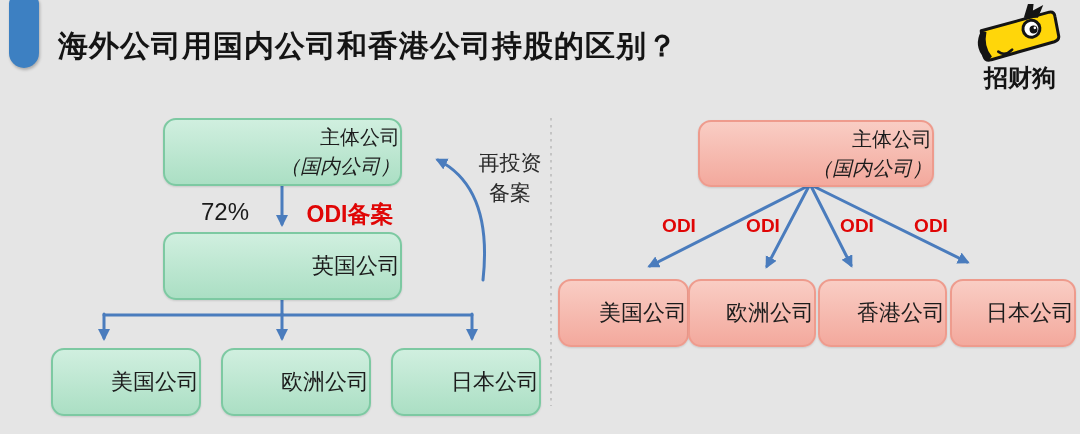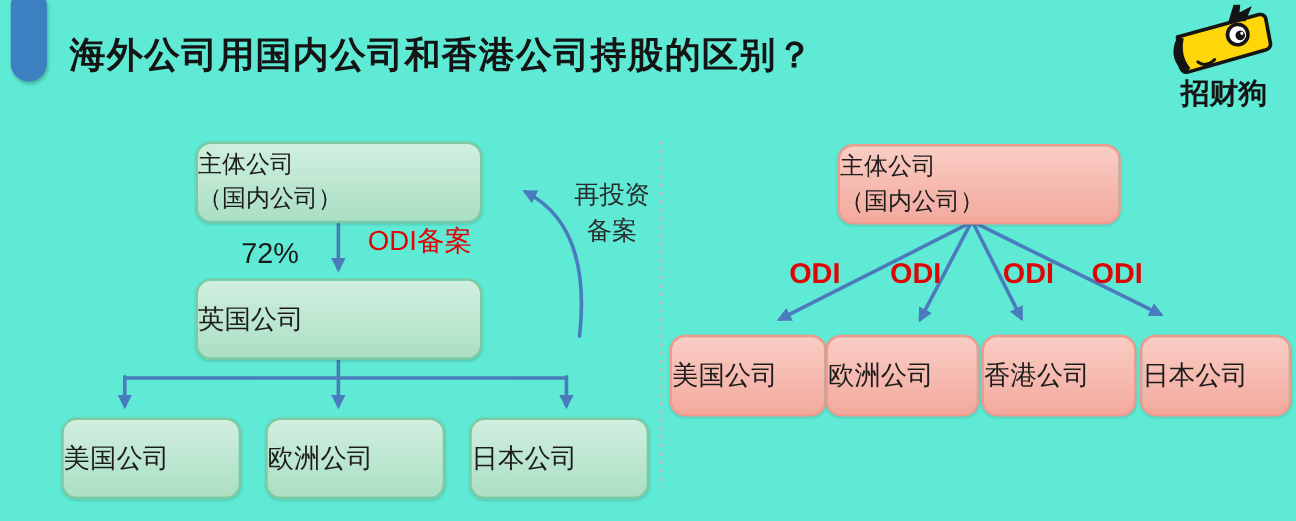--- a/index.html
+++ b/index.html
@@ -11,45 +11,45 @@
     --pink-fill-top:#f9cdc4;
     --pink-fill-bottom:#f3a99d;
     --pink-border:#ee9b8d;
     --pill-blue:#3d80c2;
     --divider-gray:#c4c4c4;
     --logo-yellow:#ffd60a;
     --ink:#141414;
   }
   html,body{margin:0;padding:0;background:#ffffff;}
   body{font-family:"Liberation Sans","DejaVu Sans",sans-serif;color:var(--ink);}
-  .canvas{position:relative;width:1080px;height:434px;background:#5eead4;overflow:hidden;}
+  .canvas{position:relative;width:1080px;height:434px;background:#e5e5e5;overflow:hidden;}
 
   .accent-pill{position:absolute;left:9px;top:-4px;width:30px;height:72px;
     background:var(--pill-blue);border-radius:8px 8px 16px 16px;
     box-shadow:1px 2px 3px rgba(0,0,0,.25);}
   .page-title{position:absolute;left:58px;top:26px;font-size:30px;font-weight:bold;
     letter-spacing:1px;color:var(--ink);white-space:nowrap;}
 
   .logo{position:absolute;left:968px;top:4px;width:104px;height:92px;}
 
-  .node{position:absolute;display:flex;flex-direction:column;align-items:flex-start;
+  .node{position:absolute;display:flex;flex-direction:column;align-items:flex-end;
     justify-content:center;border-radius:13px;font-size:22px;line-height:1.35;
     text-align:center;color:#1c1c1c;box-shadow:0 1px 2px rgba(0,0,0,.12);}
   .node.green{background:linear-gradient(180deg,var(--green-fill-top),var(--green-fill-bottom));
     border:2px solid var(--green-border);}
   .node.pink{background:linear-gradient(180deg,var(--pink-fill-top),var(--pink-fill-bottom));
     border:2px solid var(--pink-border);}
-  .node .l2{font-size:20px;}
+  .node .l2{font-size:20px;font-style:italic;}
   .node.two-line{font-size:20px;line-height:1.45;}
 
   .edge-label{position:absolute;white-space:nowrap;text-align:center;}
   .lbl-pct{left:180px;top:198px;width:90px;font-size:24px;color:#1a1a1a;}
-  .lbl-odi-beian{left:298px;top:185px;width:104px;font-size:23px;font-weight:400;color:var(--label-red);}
+  .lbl-odi-beian{left:298px;top:199px;width:104px;font-size:23px;font-weight:700;color:var(--label-red);}
   .lbl-reinvest{left:463px;top:148px;width:94px;font-size:21px;line-height:1.42;color:#2b2b2b;}
-  .lbl-odi{width:64px;top:215px;font-size:24px;font-weight:600;color:var(--label-red);}
+  .lbl-odi{width:64px;top:215px;font-size:19px;font-weight:600;color:var(--label-red);}
 
   svg.wires{position:absolute;left:0;top:0;width:1080px;height:434px;pointer-events:none;}
   svg.wires line,svg.wires path{stroke:var(--arrow-blue);stroke-width:3;fill:none;stroke-linecap:round;}
   svg.wires .mk{fill:var(--arrow-blue);stroke:none;}
   svg.wires .divider{stroke:var(--divider-gray);stroke-width:2;stroke-dasharray:2.5 4.5;stroke-linecap:butt;}
 </style>
 </head>
 <body>
 
 <div class="canvas">

